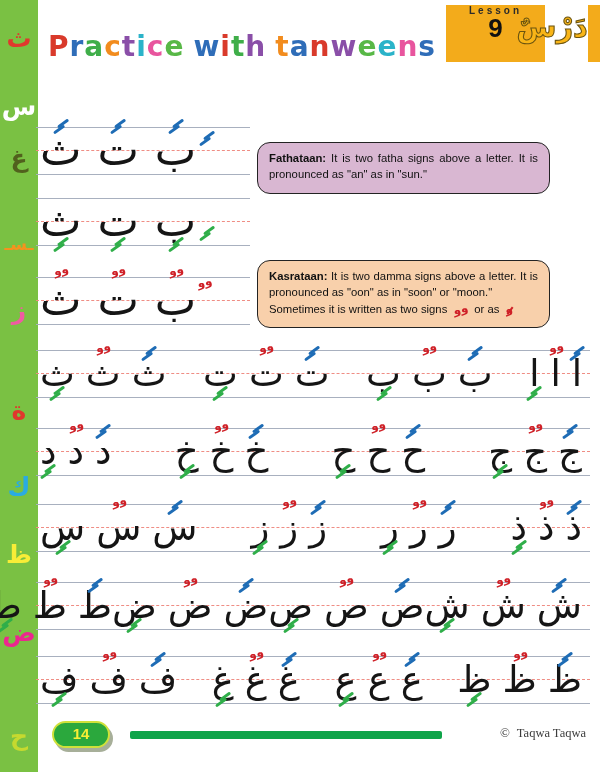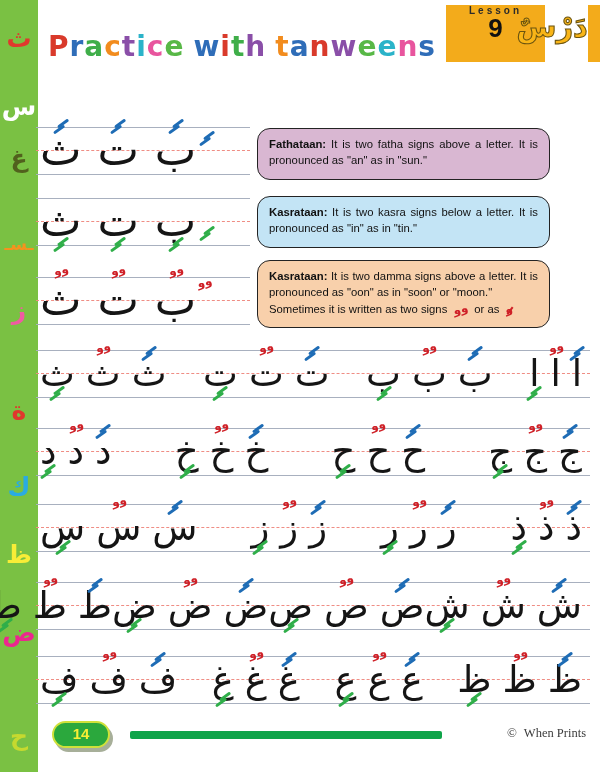--- a/index.html
+++ b/index.html
@@ -65,21 +65,21 @@
   .lone .mk.dm{transform:rotate(-14deg);}
   #srow-0 .lone{right:26px;top:12px;}
   #srow-1 .lone{right:26px;top:36px;}
   #srow-2 .lone{right:38px;top:6px;}
 
   
   .infobox{position:absolute;left:257px;width:293px;box-sizing:border-box;
         border:1.8px solid #232323;border-radius:13px;padding:7px 11px 6px;
         font-size:11.3px;line-height:1.45;color:#111;text-align:justify;}
   .infobox .bb{font-weight:bold;}
-  #box-0{top:128px;min-height:52px;}
+  #box-0{top:142px;min-height:52px;}
   #box-1{top:196px;min-height:52px;}
   #box-2{top:260px;min-height:68px;}
   .dsym{position:relative;display:inline-block;font-family:"DejaVu Sans",sans-serif;
         font-size:12px;font-weight:bold;letter-spacing:-2px;margin:0 6px;
         transform:rotate(-14deg);line-height:1;}
   .dsym.one::after{content:"";position:absolute;width:9px;height:1.8px;background:currentColor;
         transform:rotate(-40deg);top:7px;left:0px;}
 
   
   .pill{position:absolute;left:52px;top:721px;width:58px;height:27px;box-sizing:border-box;
@@ -207,24 +207,20 @@
       </div>
   <span class="lone">
         <span class="mk dm" style="color: rgb(207, 32, 39);">وو</span>
       </span>
     </div>
 
   <div class="infobox" id="box-0" style="background: rgb(217, 183, 210);">
     <span class="bb">Fathataan:</span>
     <span>It is two fatha signs above a letter. It is pronounced as "an" as in "sun."</span>
   </div>
-  <div class="infobox" id="box-1" style="background: rgb(195, 228, 245);">
-    <span class="bb">Kasrataan:</span>
-    <span>It is two kasra signs below a letter. It is pronounced as "in" as in "tin."</span>
-  </div>
   <div class="infobox" id="box-2" style="background: rgb(248, 208, 171);">
     <span class="bb">Kasrataan:</span>
     <span>It is two damma signs above a letter. It is pronounced as "oon" as in "soon" or "moon."</span><br>
     <span>Sometimes it is written as two signs</span><span class="dsym two" id="dsym-two" style="color: rgb(207, 32, 39);">وو</span><span>or as</span><span class="dsym one" id="dsym-one" style="color: rgb(207, 32, 39);">و</span>
   </div>
 
   <div class="prow full" id="frow-0" style="top:343px">
     <div class="ln t"></div>
     <div class="ln m"></div>
     <div class="ln b"></div>
@@ -656,16 +652,16 @@
               <b></b>
             </span>
           </span>
         </span>
       </div>
   </div>
 
   <div class="pill">14</div>
   <div class="fbar"></div>
   <div class="copyright">
-    <span class="csym">©</span><span>When Prints</span>
+    <span class="csym">©</span><span>Taqwa Taqwa</span>
   </div>
 
 </div>
 
 </body></html>

